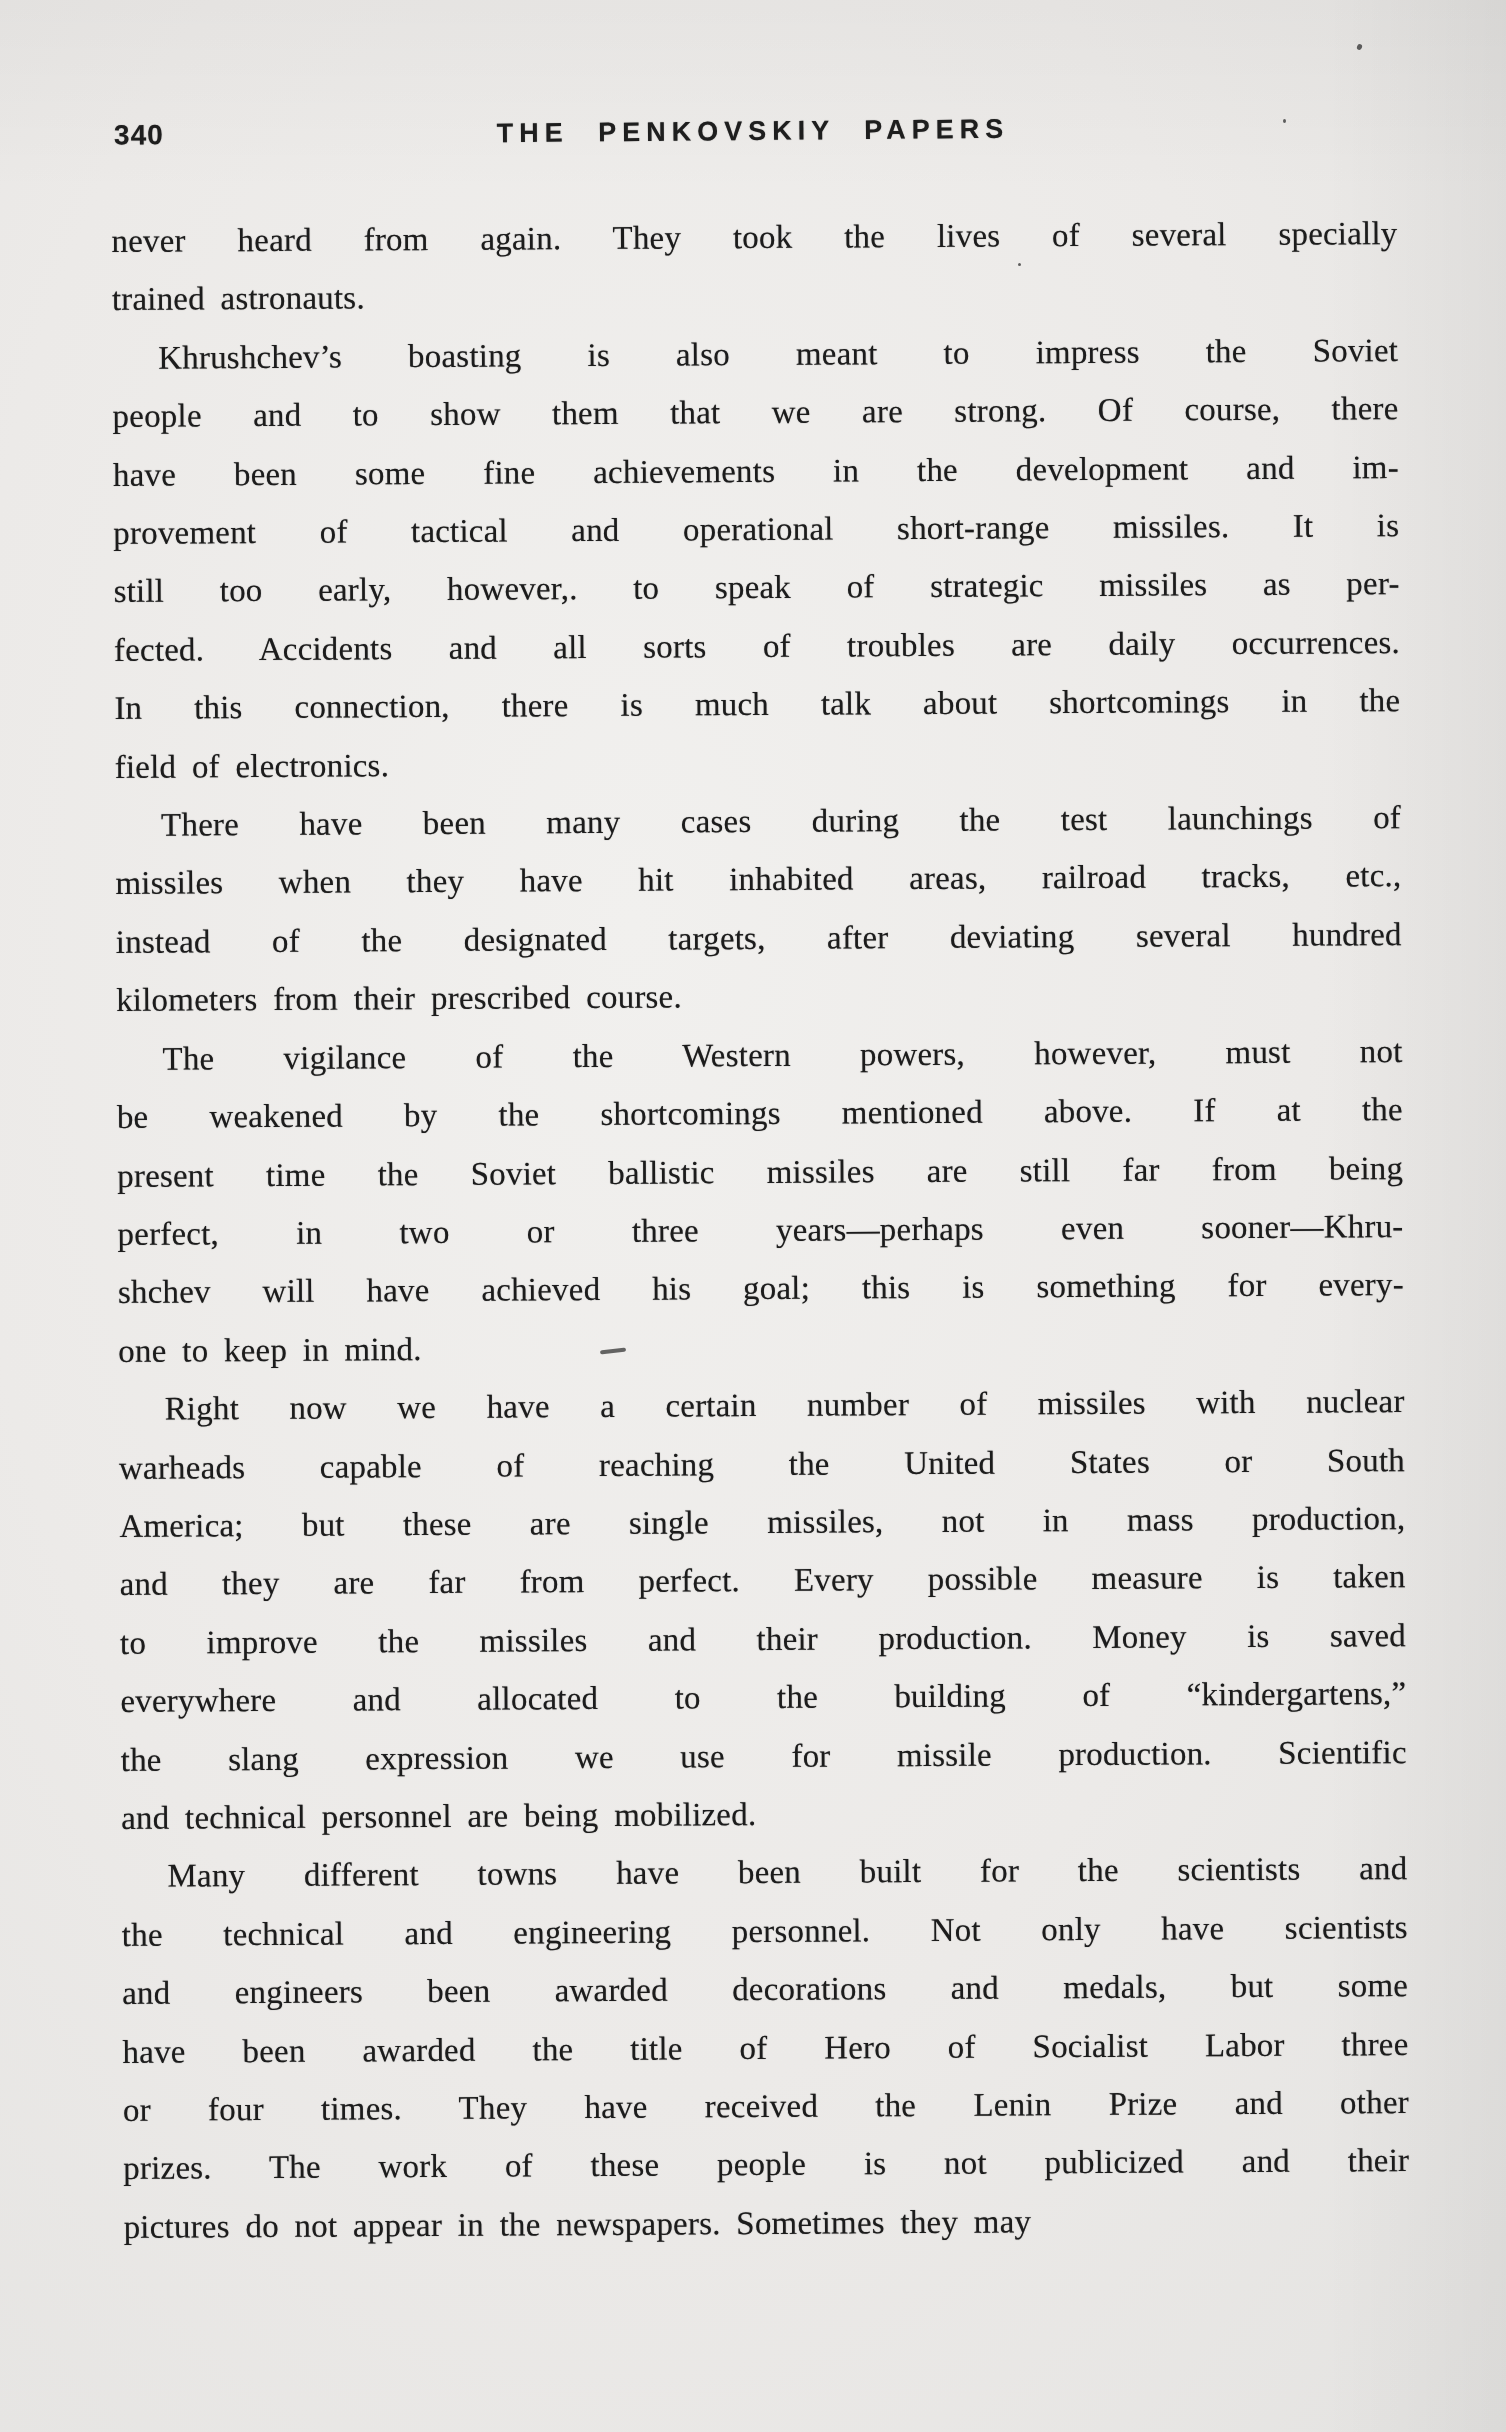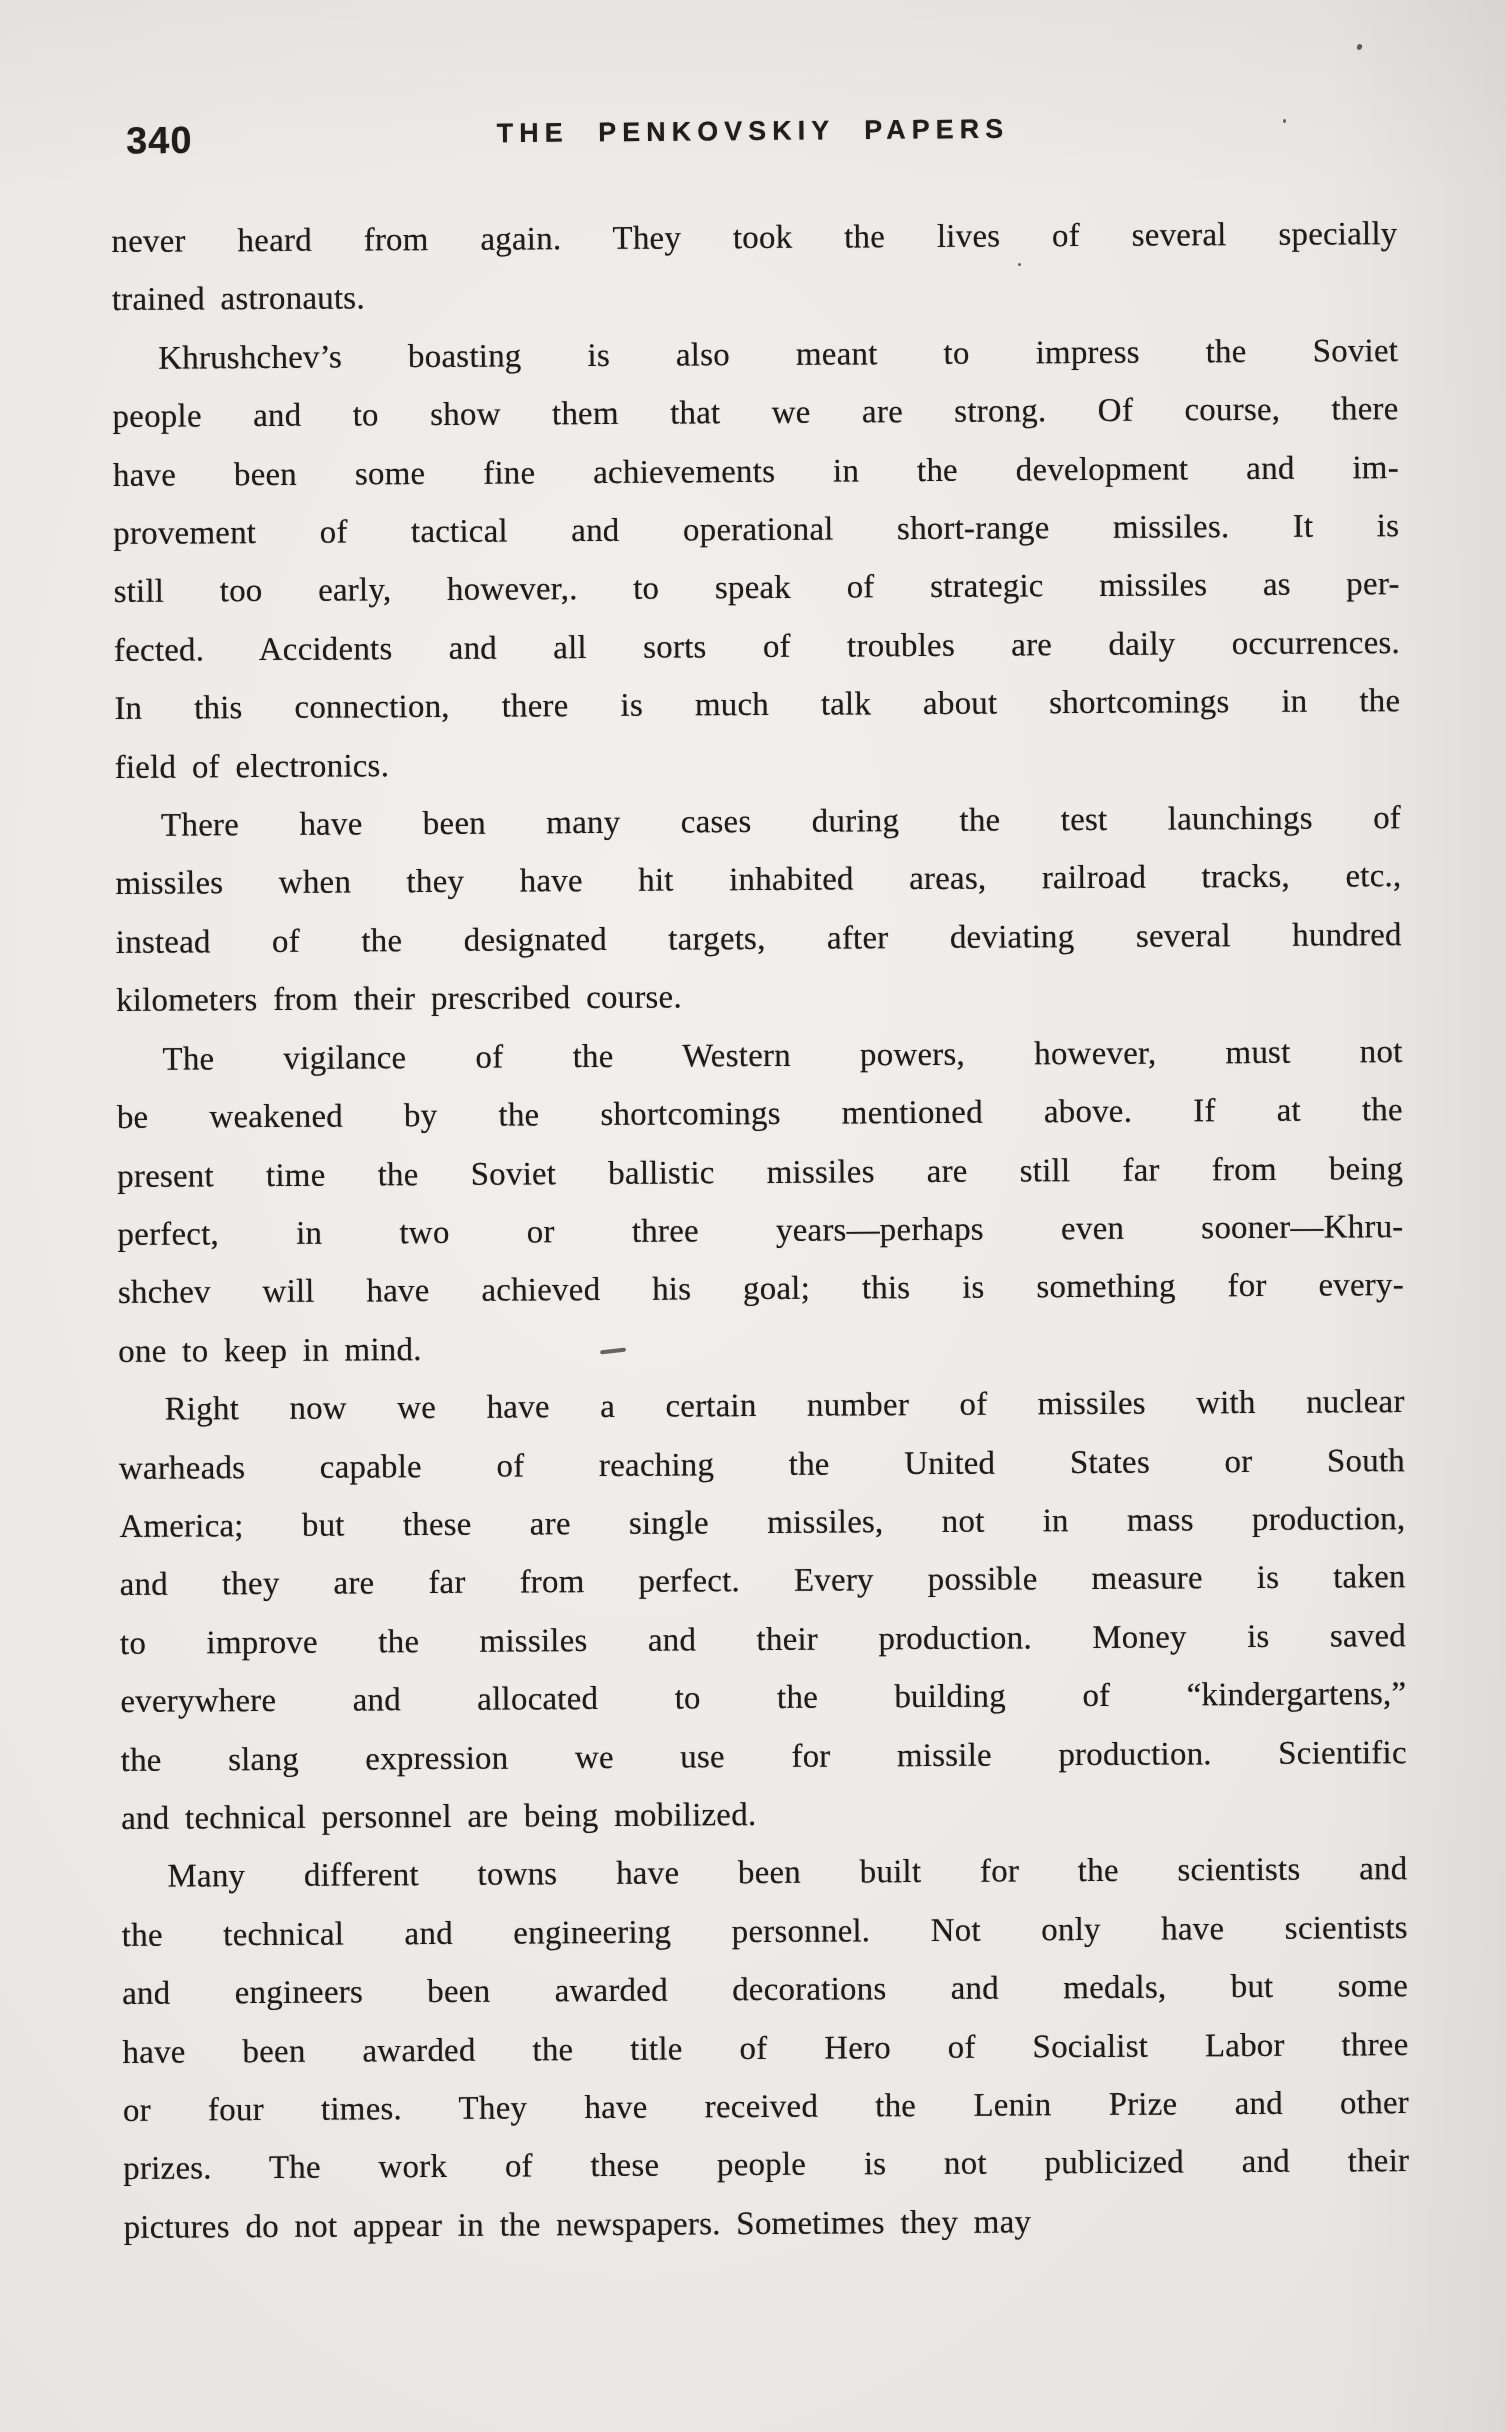--- a/index.html
+++ b/index.html
@@ -26,22 +26,22 @@
   .running-head {
     position: absolute;
     left: 110px; top: 108px;
     width: 1286px; height: 50px;
     font-family: "Liberation Sans", sans-serif;
     font-weight: bold;
     color: #1e1e1e;
     transform: rotate(-0.5deg);
   }
   .folio {
-    position: absolute; left: 16px; top: 6px;
-    font-size: 38px;
+    position: absolute; left: 4px; top: 6px;
+    font-size: 28px;
     letter-spacing: 1px;
     text-shadow: 0 0 1px rgba(25,25,25,0.5);
   }
   .head-title {
     position: absolute; left: 50%; top: 8px;
     transform: translateX(-50%);
     font-size: 27px;
     letter-spacing: 6px;
     word-spacing: 16px;
     white-space: nowrap;

